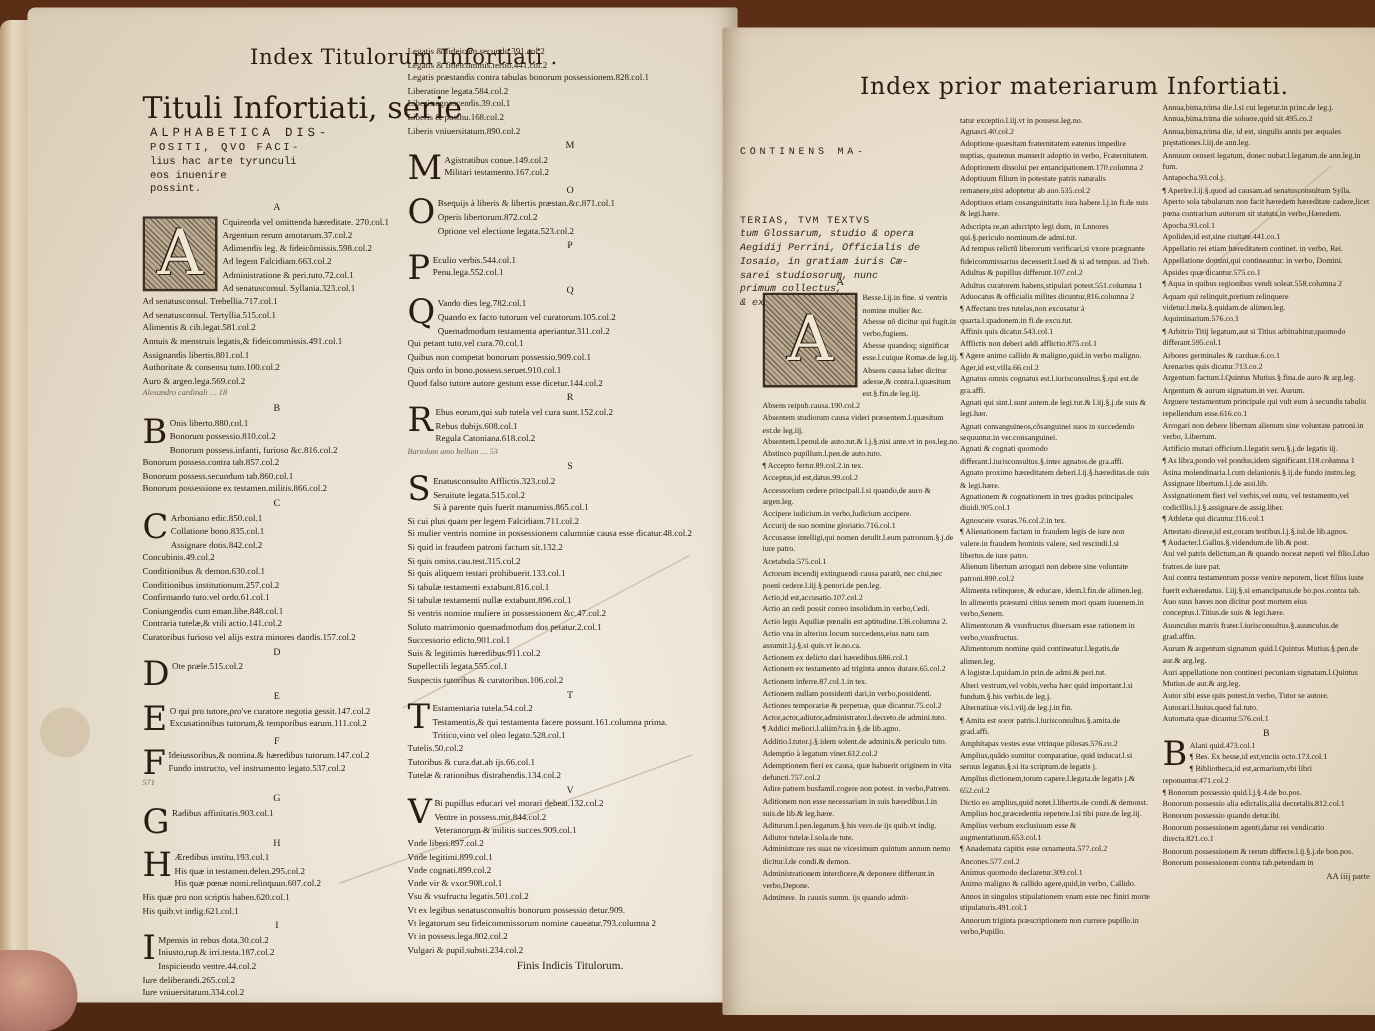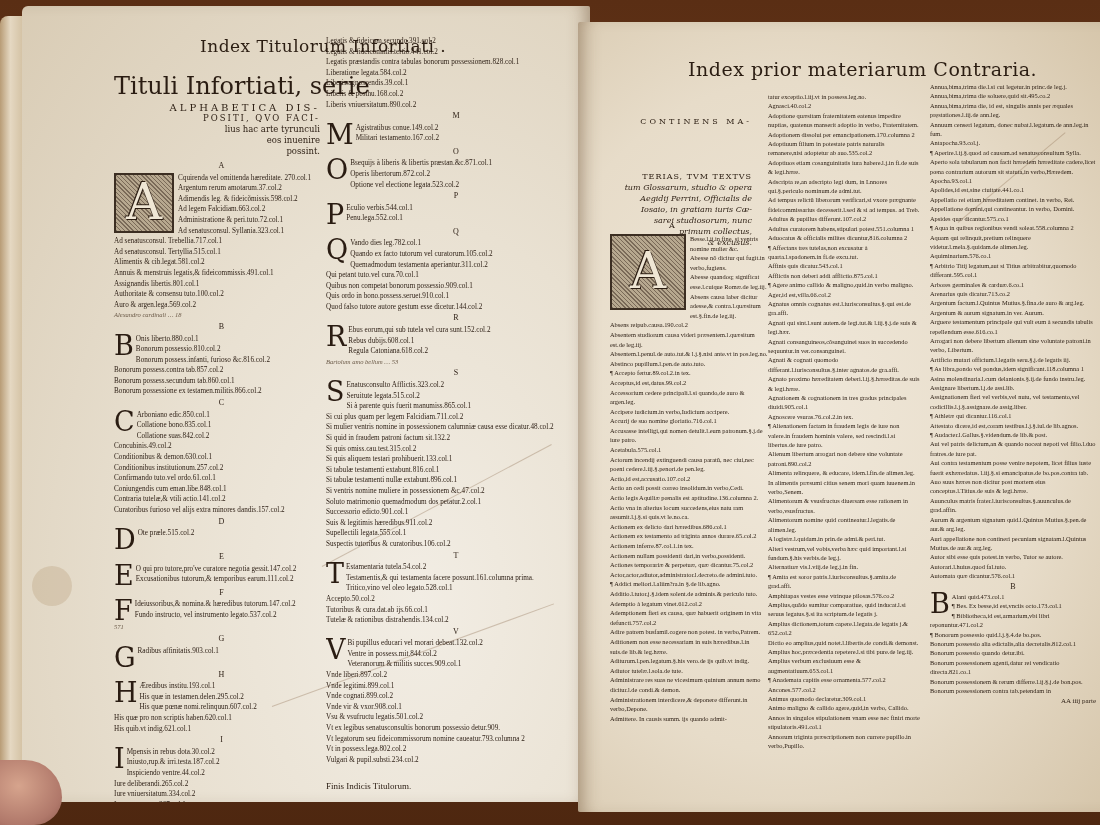--- a/index.html
+++ b/index.html
@@ -39,21 +39,21 @@
     border-radius:50%; background:rgba(150,110,60,.18);
   }
   .crease {
     position:absolute; height:1px; background:rgba(140,110,80,.35);
     transform-origin:left center;
   }
   h1.title {
     position:absolute; margin:0; font-weight:normal; white-space:nowrap;
     font-family:"DejaVu Serif", serif; letter-spacing:.5px; color:#2b1d12;
   }
-  .subtitle { position:absolute; text-align:right; color:#2b1d12; }
+  .subtitle { position:absolute; text-align:left; color:#2b1d12;font-family:Liberation Mono, monospace; }
   .col {
     position:absolute; font-size:7.2px; line-height:10.6px;
     font-family:"Liberation Serif", serif; color:#2a1c12;
   }
   .col .entry { white-space:nowrap; }
   .col .entry.wrap { white-space:normal; padding-left:0; text-indent:0; }
   .letter { text-align:center; font-size:8px; margin:1px 0; }
   .initial {
     float:left; font-size:27px; line-height:22px; margin:1px 2px 0 0;
     font-family:"DejaVu Serif", serif;
@@ -62,21 +62,21 @@
     float:left; width:56px; height:56px; margin:0 4px 2px 0;
     background: repeating-linear-gradient(45deg,#7a6a58 0 1px,#b7a88f 1px 3px);
     border:2px solid #3c2e22; position:relative;
   }
   .woodcut span {
     position:absolute; inset:0; display:flex; align-items:center; justify-content:center;
     font-size:50px; color:#efe6d4; font-family:"DejaVu Serif", serif;
     text-shadow:1px 1px 0 #2b1d12,-1px -1px 0 #2b1d12;
   }
   .handnote { font-style:italic; color:#6b5a48; font-size:6.5px; }
-  .finis { text-align:left; font-size:9px; margin-top:16px; }
+  .finis { text-align:center; font-size:9px; margin-top:2px; }
   .catch { text-align:right; font-size:7px; margin-top:2px; }
 </style>
 </head>
 <body>
 
 <div class="book">
   <div class="fore-edge"></div>
 
   <div class="page left">
     <div class="stain"></div>
@@ -122,21 +122,21 @@
           <div class="entry wrap">Bonorum possess.infanti, furioso &amp;c.816.col.2</div>
           <div class="entry wrap">Bonorum possess.contra tab.857.col.2</div>
           <div class="entry wrap">Bonorum possess.secundum tab.860.col.1</div>
           <div class="entry wrap">Bonorum possessione ex testamen.militis.866.col.2</div>
         </div>
         <div class="letter">C</div>
         <div style="overflow: hidden;">
           <span class="initial">C</span>
           <div class="entry wrap">Arboniano edic.850.col.1</div>
           <div class="entry wrap">Collatione bono.835.col.1</div>
-          <div class="entry wrap">Collatione suas.842.col.2</div>
+          <div class="entry wrap">Assignare dotis.842.col.2</div>
           <div class="entry wrap">Concubinis.49.col.2</div>
           <div class="entry wrap">Conditionibus &amp; demon.630.col.1</div>
           <div class="entry wrap">Conditionibus institutionum.257.col.2</div>
           <div class="entry wrap">Confirmando tuto.vel ordo.61.col.1</div>
           <div class="entry wrap">Coniungendis cum eman.libe.848.col.1</div>
           <div class="entry wrap">Contraria tutelæ,&amp; vtili actio.141.col.2</div>
           <div class="entry wrap">Curatoribus furioso vel alijs extra minores dandis.157.col.2</div>
         </div>
         <div class="letter">D</div>
         <div style="overflow: hidden;">
@@ -247,21 +247,21 @@
           <div class="entry wrap">Suis &amp; legitimis hæredibus.911.col.2</div>
           <div class="entry wrap">Supellectili legata.555.col.1</div>
           <div class="entry wrap">Suspectis tutoribus &amp; curatoribus.106.col.2</div>
         </div>
         <div class="letter">T</div>
         <div style="overflow: hidden;">
           <span class="initial">T</span>
           <div class="entry wrap">Estamentaria tutela.54.col.2</div>
           <div class="entry wrap">Testamentis,&amp; qui testamenta facere possunt.161.columna prima.</div>
           <div class="entry wrap">Tritico,vino vel oleo legato.528.col.1</div>
-          <div class="entry wrap">Accepto.50.col.2</div>
+          <div class="entry wrap">Tutelis.50.col.2</div>
           <div class="entry wrap">Tutoribus &amp; cura.dat.ab ijs.66.col.1</div>
           <div class="entry wrap">Tutelæ &amp; rationibus distrahendis.134.col.2</div>
         </div>
         <div class="letter">V</div>
         <div style="overflow: hidden;">
           <span class="initial">V</span>
           <div class="entry wrap">Bi pupillus educari vel morari debeat.132.col.2</div>
           <div class="entry wrap">Ventre in possess.mit.844.col.2</div>
           <div class="entry wrap">Veteranorum &amp; militis succes.909.col.1</div>
           <div class="entry wrap">Vnde liberi.897.col.2</div>
@@ -273,21 +273,21 @@
           <div class="entry wrap">Vt legatorum seu fideicommissorum nomine caueatur.793.columna 2</div>
           <div class="entry wrap">Vt in possess.lega.802.col.2</div>
           <div class="entry wrap">Vulgari &amp; pupil.substi.234.col.2</div>
         </div>
         <div class="finis">Finis Indicis Titulorum.</div>
       </div>
   </div>
 
   <div class="page right">
     <div class="crease" style="left:380px;top:200px;width:140px;transform:rotate(-40deg);"></div>
-    <h1 class="title" style="left:110px;top:36px;font-size:19px;">Index prior materiarum Contraria.</h1>
+    <h1 class="title" style="left:110px;top:36px;font-size:19px;">Index prior materiarum Infortiati.</h1>
     <div class="subtitle" style="left:14px;top:94px;width:160px;font-size:8px;line-height:11px;font-style:italic;">
       <div style="font-style:normal;letter-spacing:3px;">CONTINENS MA-</div>
       <div style="font-style:normal;letter-spacing:1px;margin-top:44px;">TERIAS, TVM TEXTVS</div>
       <div>tum Glossarum, studio &amp; opera</div>
       <div>Aegidij Perrini, Officialis de</div>
       <div>Iosaio, in gratiam iuris Cæ-</div>
       <div>sarei studiosorum, nunc</div>
       <div>primum collectus,</div>
       <div>&amp; excusus.</div>
     </div>

